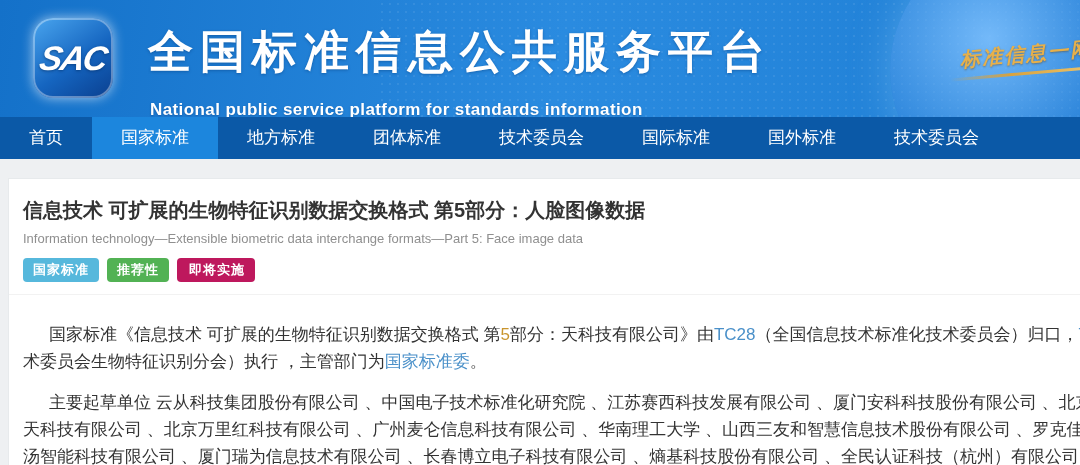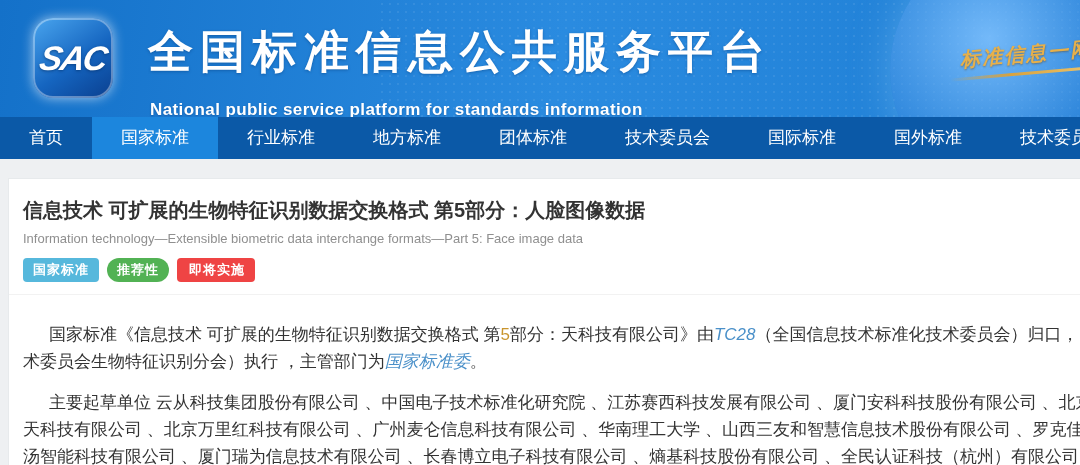--- a/index.html
+++ b/index.html
@@ -70,21 +70,21 @@
   .tag-list{display:flex;gap:8px;margin-bottom:12px;}
   .tag{
     display:inline-block;padding:3px 10px;border-radius:4px;color:#fff;
     font-size:13px;font-weight:bold;letter-spacing:1px;
   }
   .divider{border-bottom:1px solid #f2f2f2;margin:0 0 0 -14px;width:1132px;}
   .article{margin-top:26px;font-size:17px;color:#333;}
   .para{margin:0 0 14px;}
   .pline{white-space:nowrap;overflow:hidden;line-height:27px;}
   .pline.indent{padding-left:26px;}
-  .link{color:#4a90c9;text-decoration:none;cursor:pointer;font-style:italic;}
+  .link{color:#4a90c9;text-decoration:none;cursor:pointer;}
   .hl{color:#c9952e;}
 </style>
 </head>
 <body>
 
 <header class="site-header">
   <div class="mesh"></div>
   <div class="globe"></div>
   <div class="logo-box">
     <span>SAC</span>
@@ -94,37 +94,36 @@
     <p>National public service platform  for standards information</p>
   </div>
   <div class="slogan">标准信息一网打尽</div>
   <div class="slogan-swoosh"></div>
 </header>
 
 <nav class="main-nav">
   <ul>
       <li>首页</li>
       <li class="active">国家标准</li>
-      <li>行业标准</li>
       <li>地方标准</li>
       <li>团体标准</li>
       <li>技术委员会</li>
       <li>国际标准</li>
       <li>国外标准</li>
       <li>技术委员会</li>
     </ul>
 </nav>
 
 <main class="card">
   <h2 class="page-title">信息技术 可扩展的生物特征识别数据交换格式 第5部分：人脸图像数据</h2>
   <p class="page-subtitle">Information technology—Extensible biometric data interchange formats—Part 5: Face image data</p>
   <div class="tag-list">
       <span class="tag" style="background: rgb(86, 184, 220);">国家标准</span>
-      <span class="tag" style="background: rgb(82, 178, 84); border-radius: 12px;">推荐性</span>
-      <span class="tag" style="background: #ef4444; padding-left: 12px;">即将实施</span>
+      <span class="tag" style="background: rgb(82, 178, 84);">推荐性</span>
+      <span class="tag" style="background: #be185d; padding-left: 12px;">即将实施</span>
     </div>
   <div class="divider"></div>
   <article class="article">
       <div class="para">
         <div class="pline indent"><span class="">国家标准《信息技术 可扩展的生物特征识别数据交换格式 第</span><span class="hl">5</span><span class="">部分：天科技有限公司》由</span><a class="link">TC28</a><span class="">（全国信息技术标准化技术委员会）归口，</span><a class="link">TC28SC37</a></div>
         <div class="pline"><span class="">术委员会生物特征识别分会）执行 ，主管部门为</span><a class="link">国家标准委</a><span class="">。</span></div>
       </div>
       <div class="para">
         <div class="pline indent"><span class="">主要起草单位 云从科技集团股份有限公司 、中国电子技术标准化研究院 、江苏赛西科技发展有限公司 、厦门安科科技股份有限公司 、北京眼神智能科技有限公司 、联</span></div>
         <div class="pline"><span class="">天科技有限公司 、北京万里红科技有限公司 、广州麦仑信息科技有限公司 、华南理工大学 、山西三友和智慧信息技术股份有限公司 、罗克佳华科技集团股份有限公司 、上海商</span></div>

